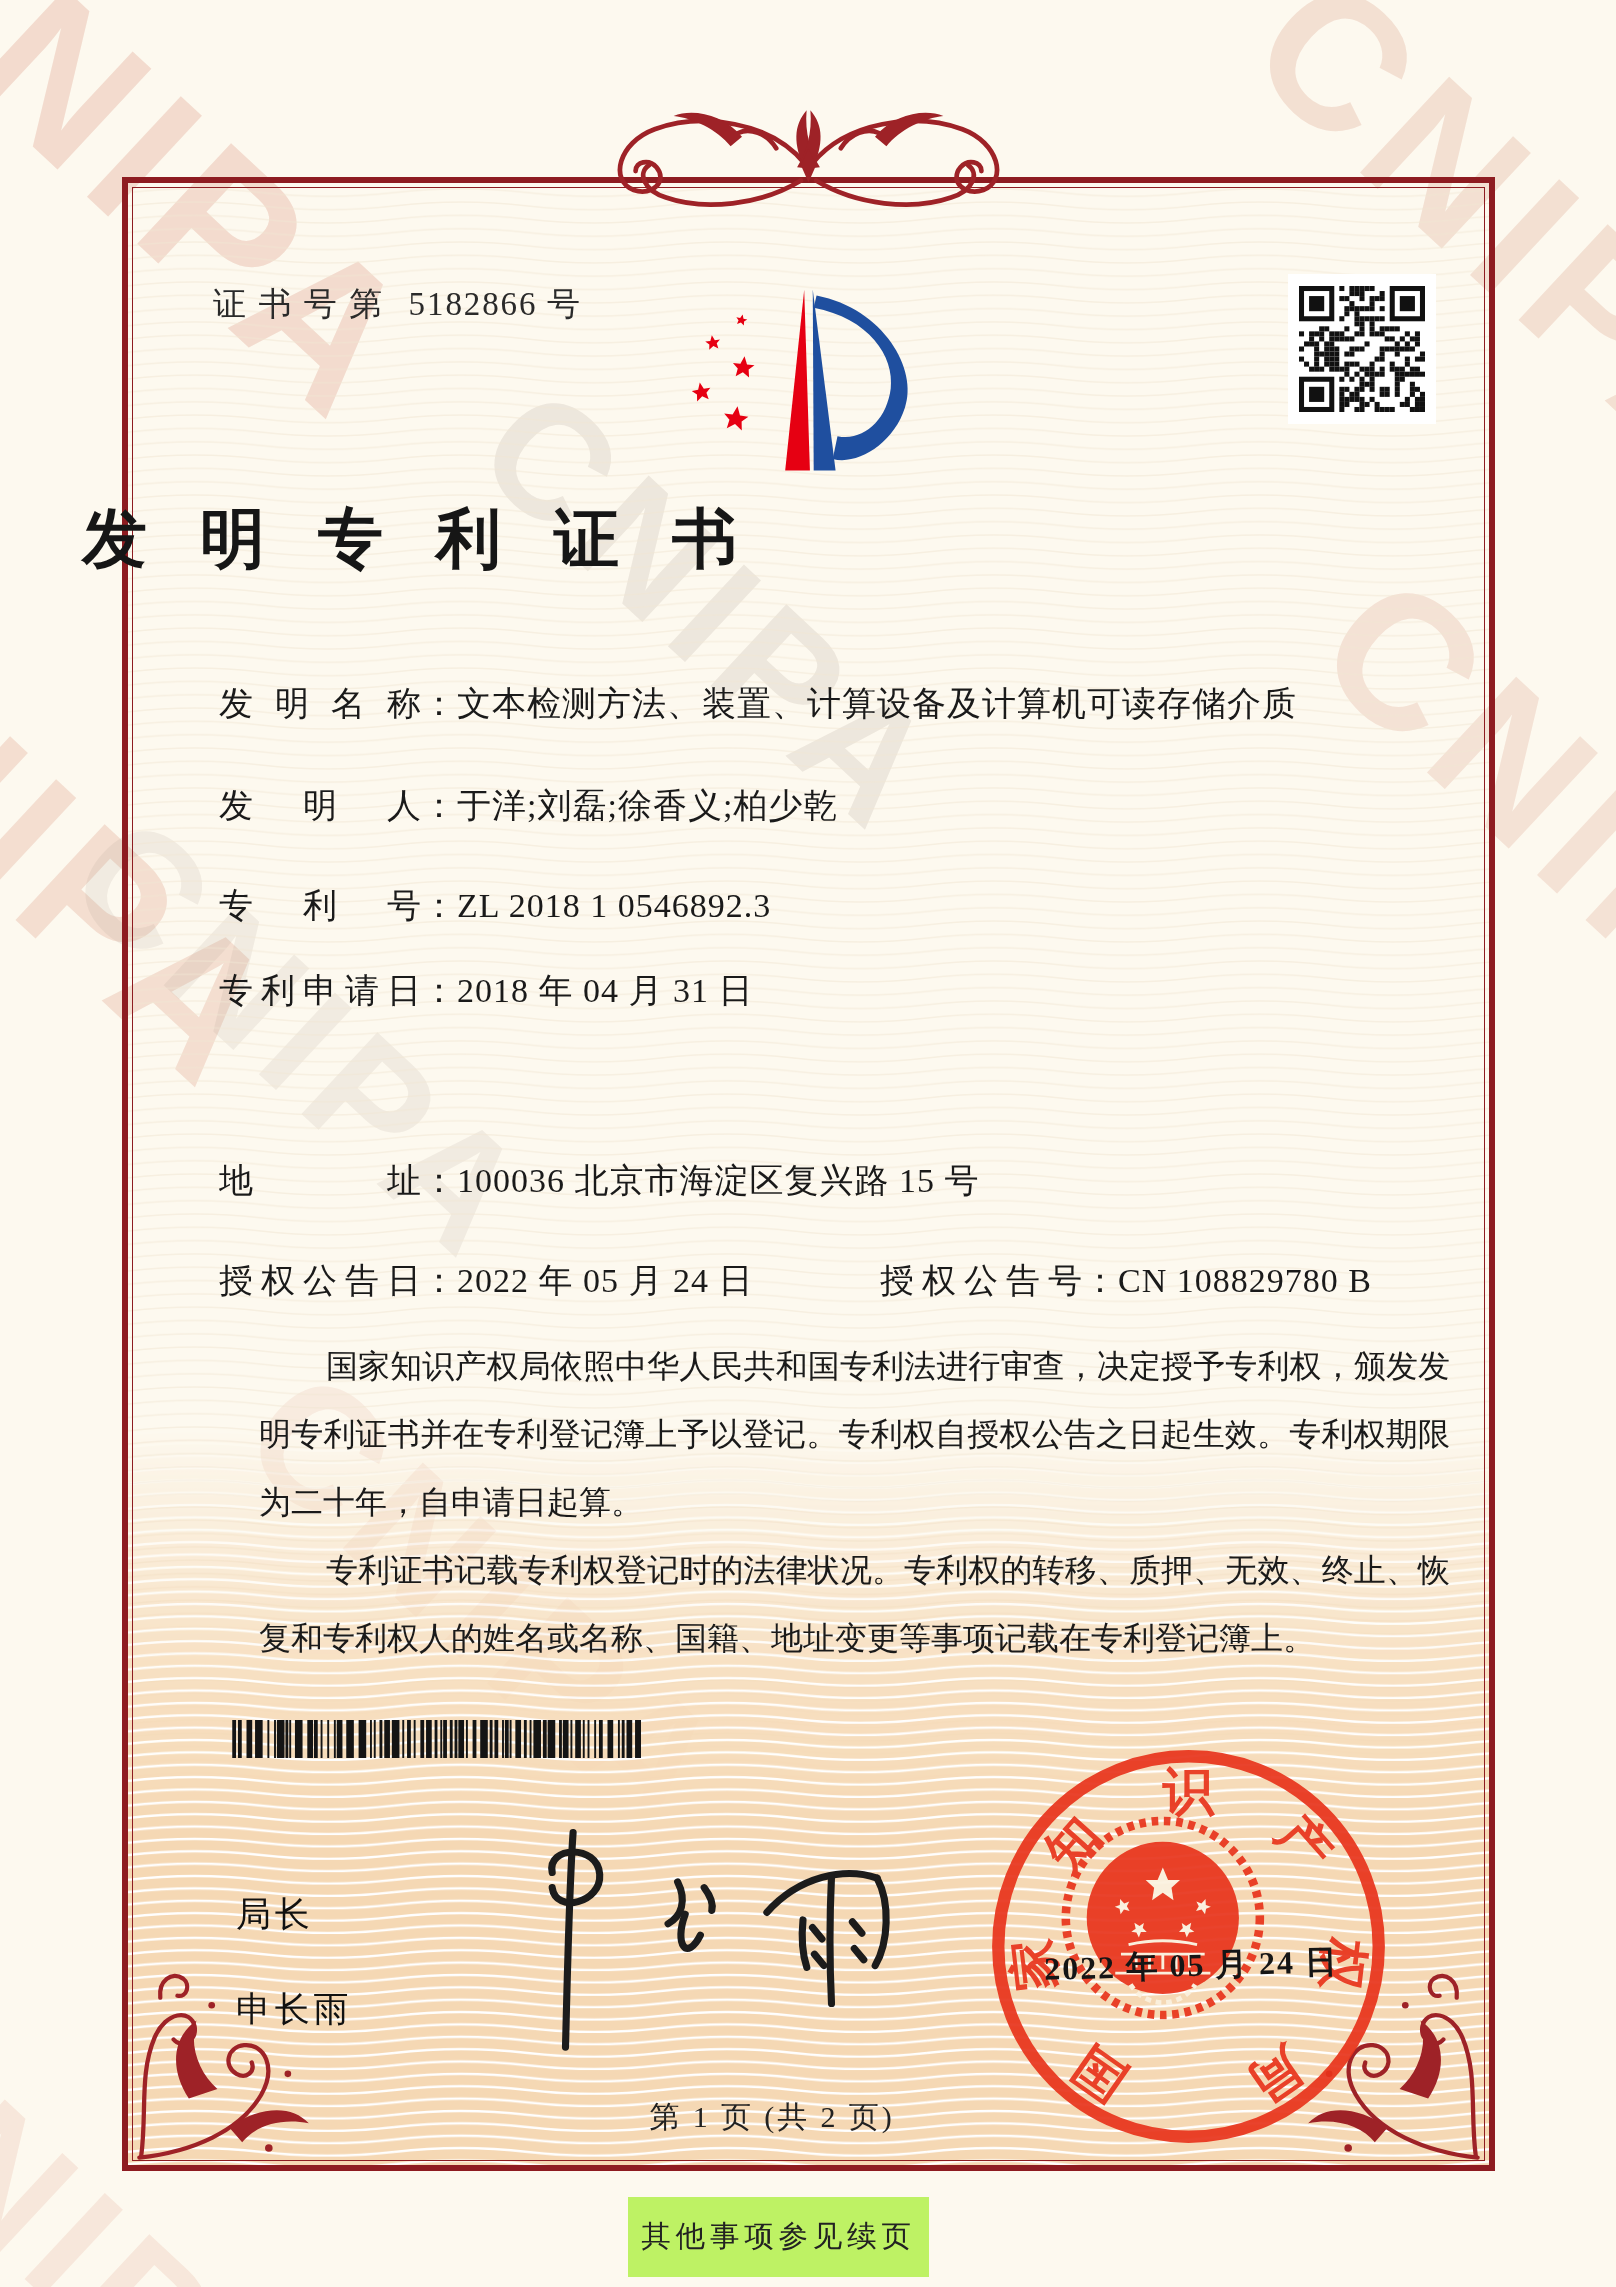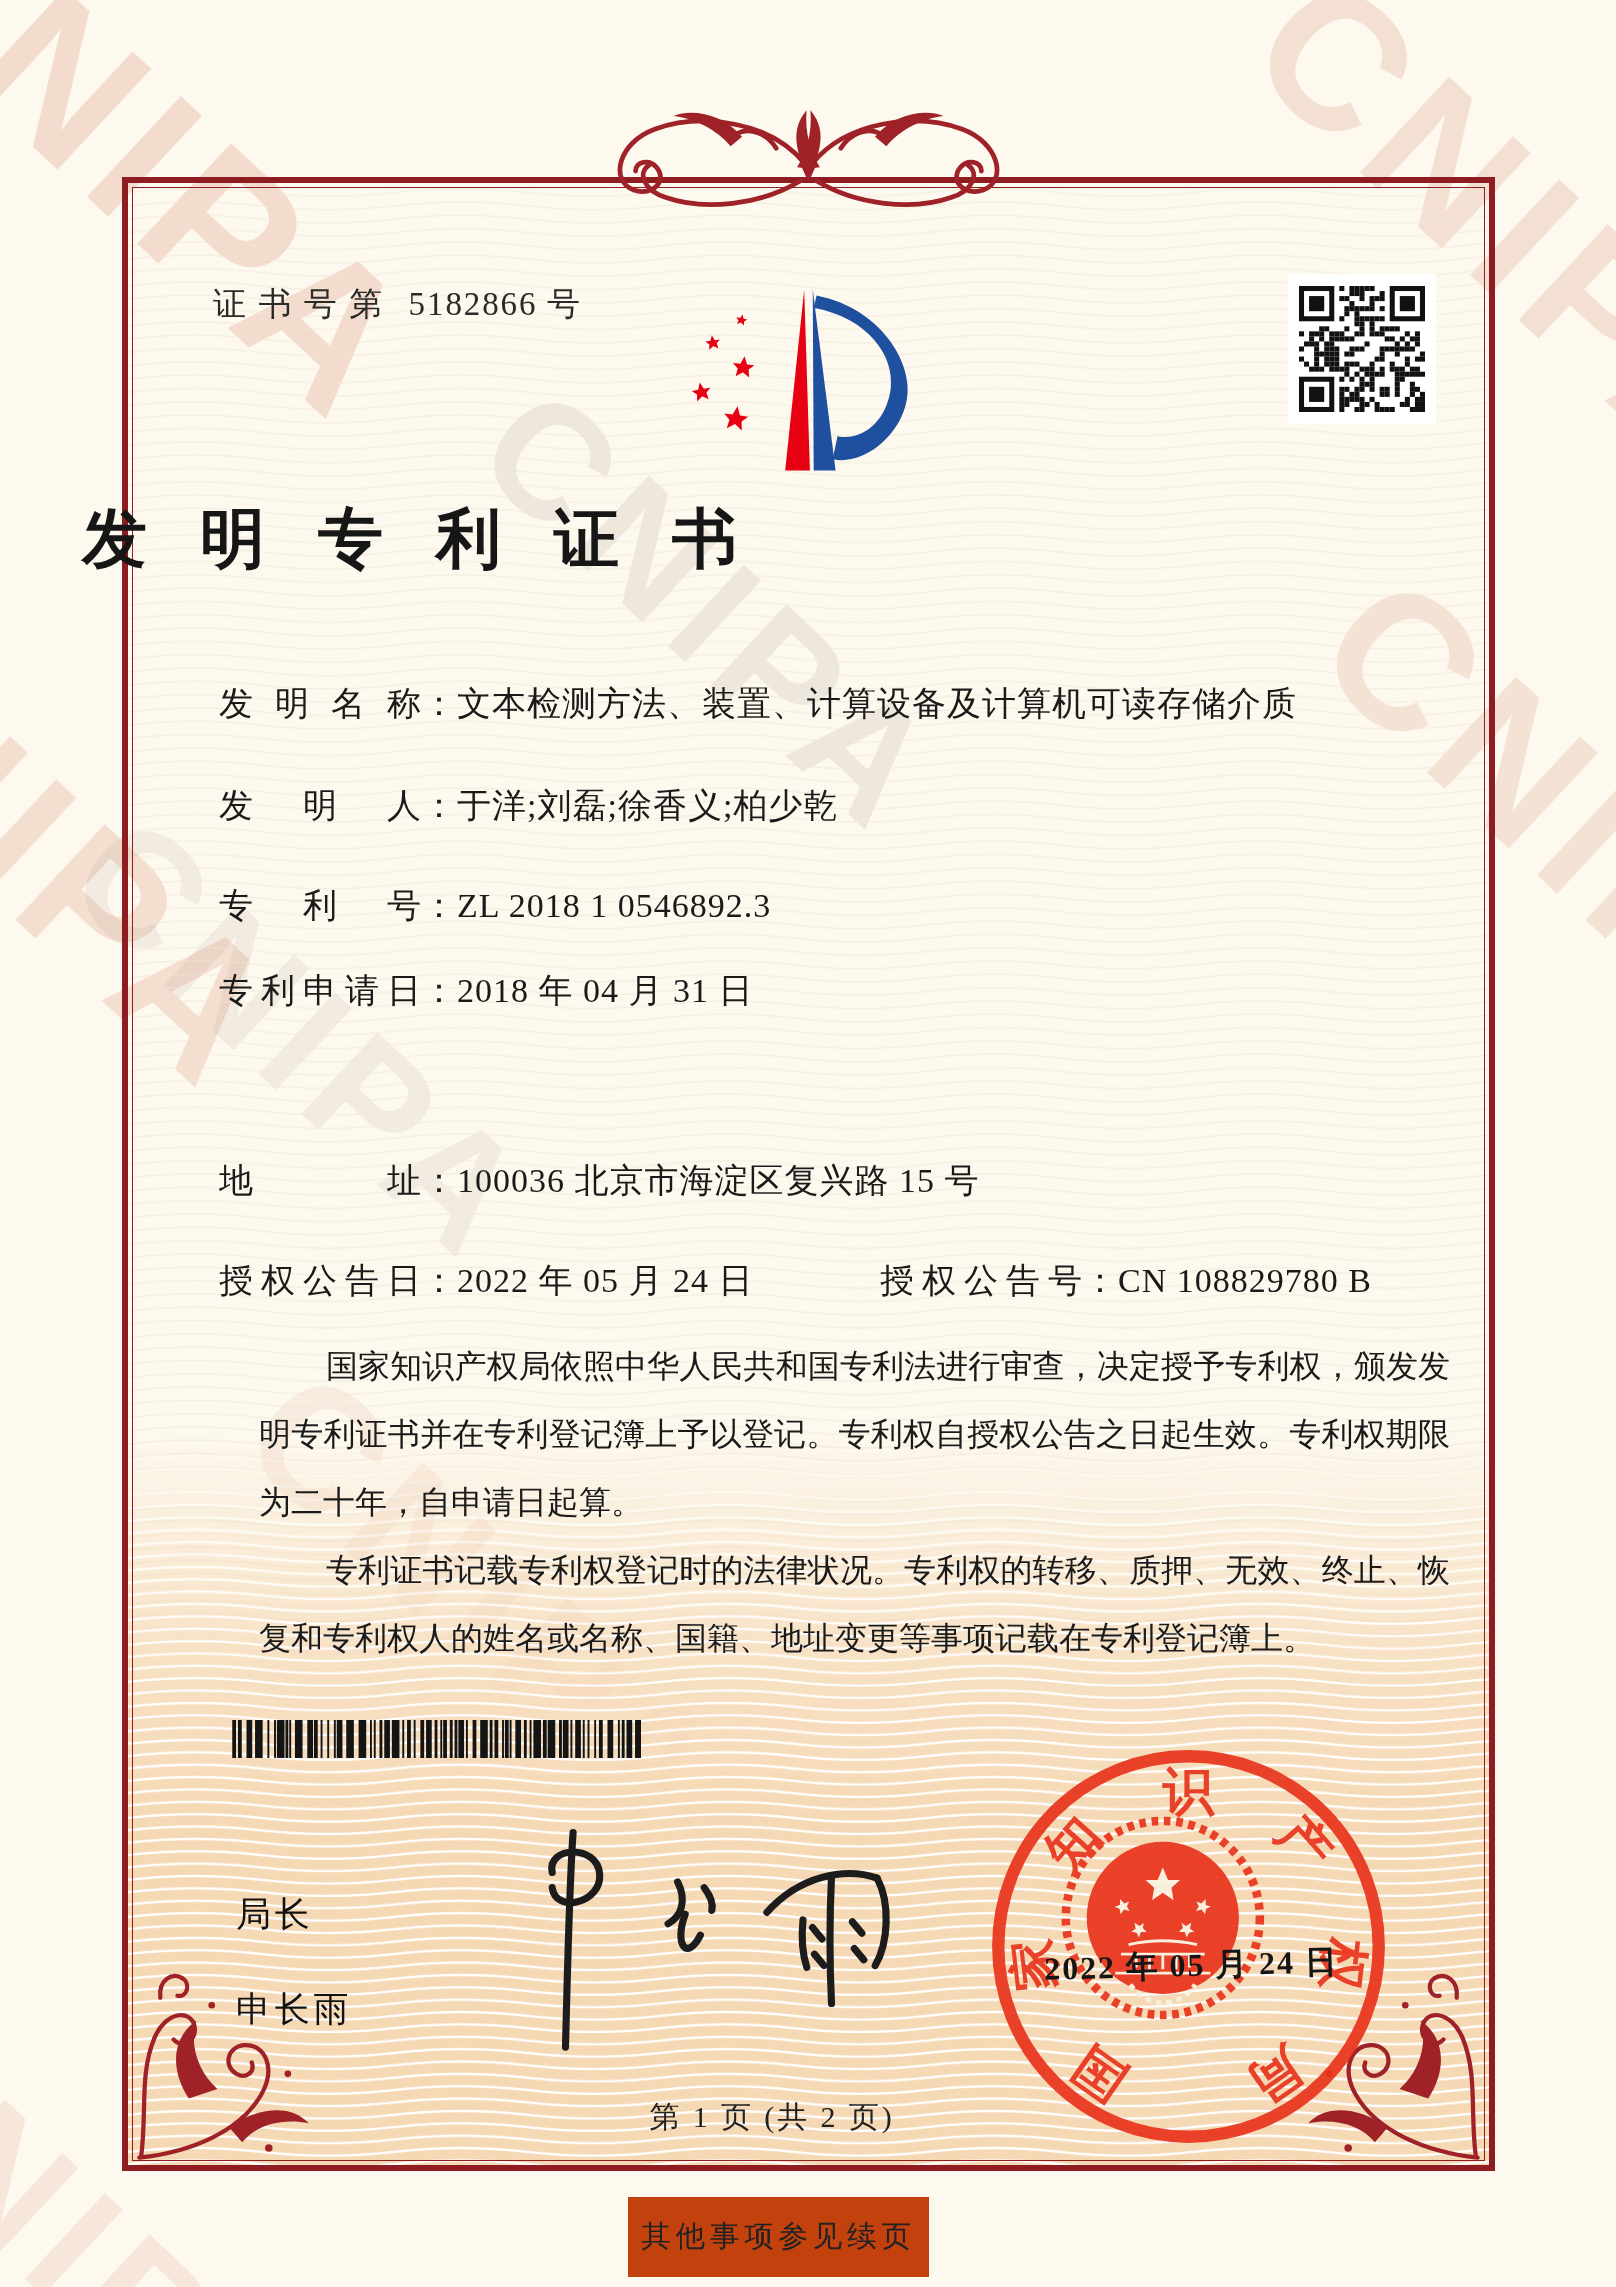--- a/index.html
+++ b/index.html
@@ -34,21 +34,21 @@
   
   .barcode{position:absolute;left:232px;top:1720px;}
   
   .sig-label{position:absolute;left:236px;font-size:35px;color:#111;letter-spacing:3.8px;}
   
   .seal-date{position:absolute;left:1006px;top:1944px;width:371px;text-align:center;font-size:32px;
              font-weight:bold;color:#151515;letter-spacing:1.9px;transform:rotate(-1.5deg);white-space:nowrap;}
   
   .page-info{position:absolute;left:620px;top:2097px;width:304px;text-align:center;font-size:30px;
              letter-spacing:2.9px;color:#222;}
-  .note-box{position:absolute;left:628px;top:2197px;width:301px;height:80px;background:#c2410c;
+  .note-box{position:absolute;left:628px;top:2197px;width:301px;height:80px;background:#bef264;
             display:flex;align-items:center;justify-content:center;font-size:29.5px;letter-spacing:4.8px;color:#222;}
   svg{display:block;}
 </style>
 </head>
 <body>
 
 <div class="page">
 
   <span class="wm" style="left:-28.5px;top:-162px;font-size:200px;color:rgba(226,172,152,.38);">CNIPA</span>
   <span class="wm" style="left:1360px;top:-67px;font-size:190px;color:rgba(226,172,152,.33);">CNIPA</span>

